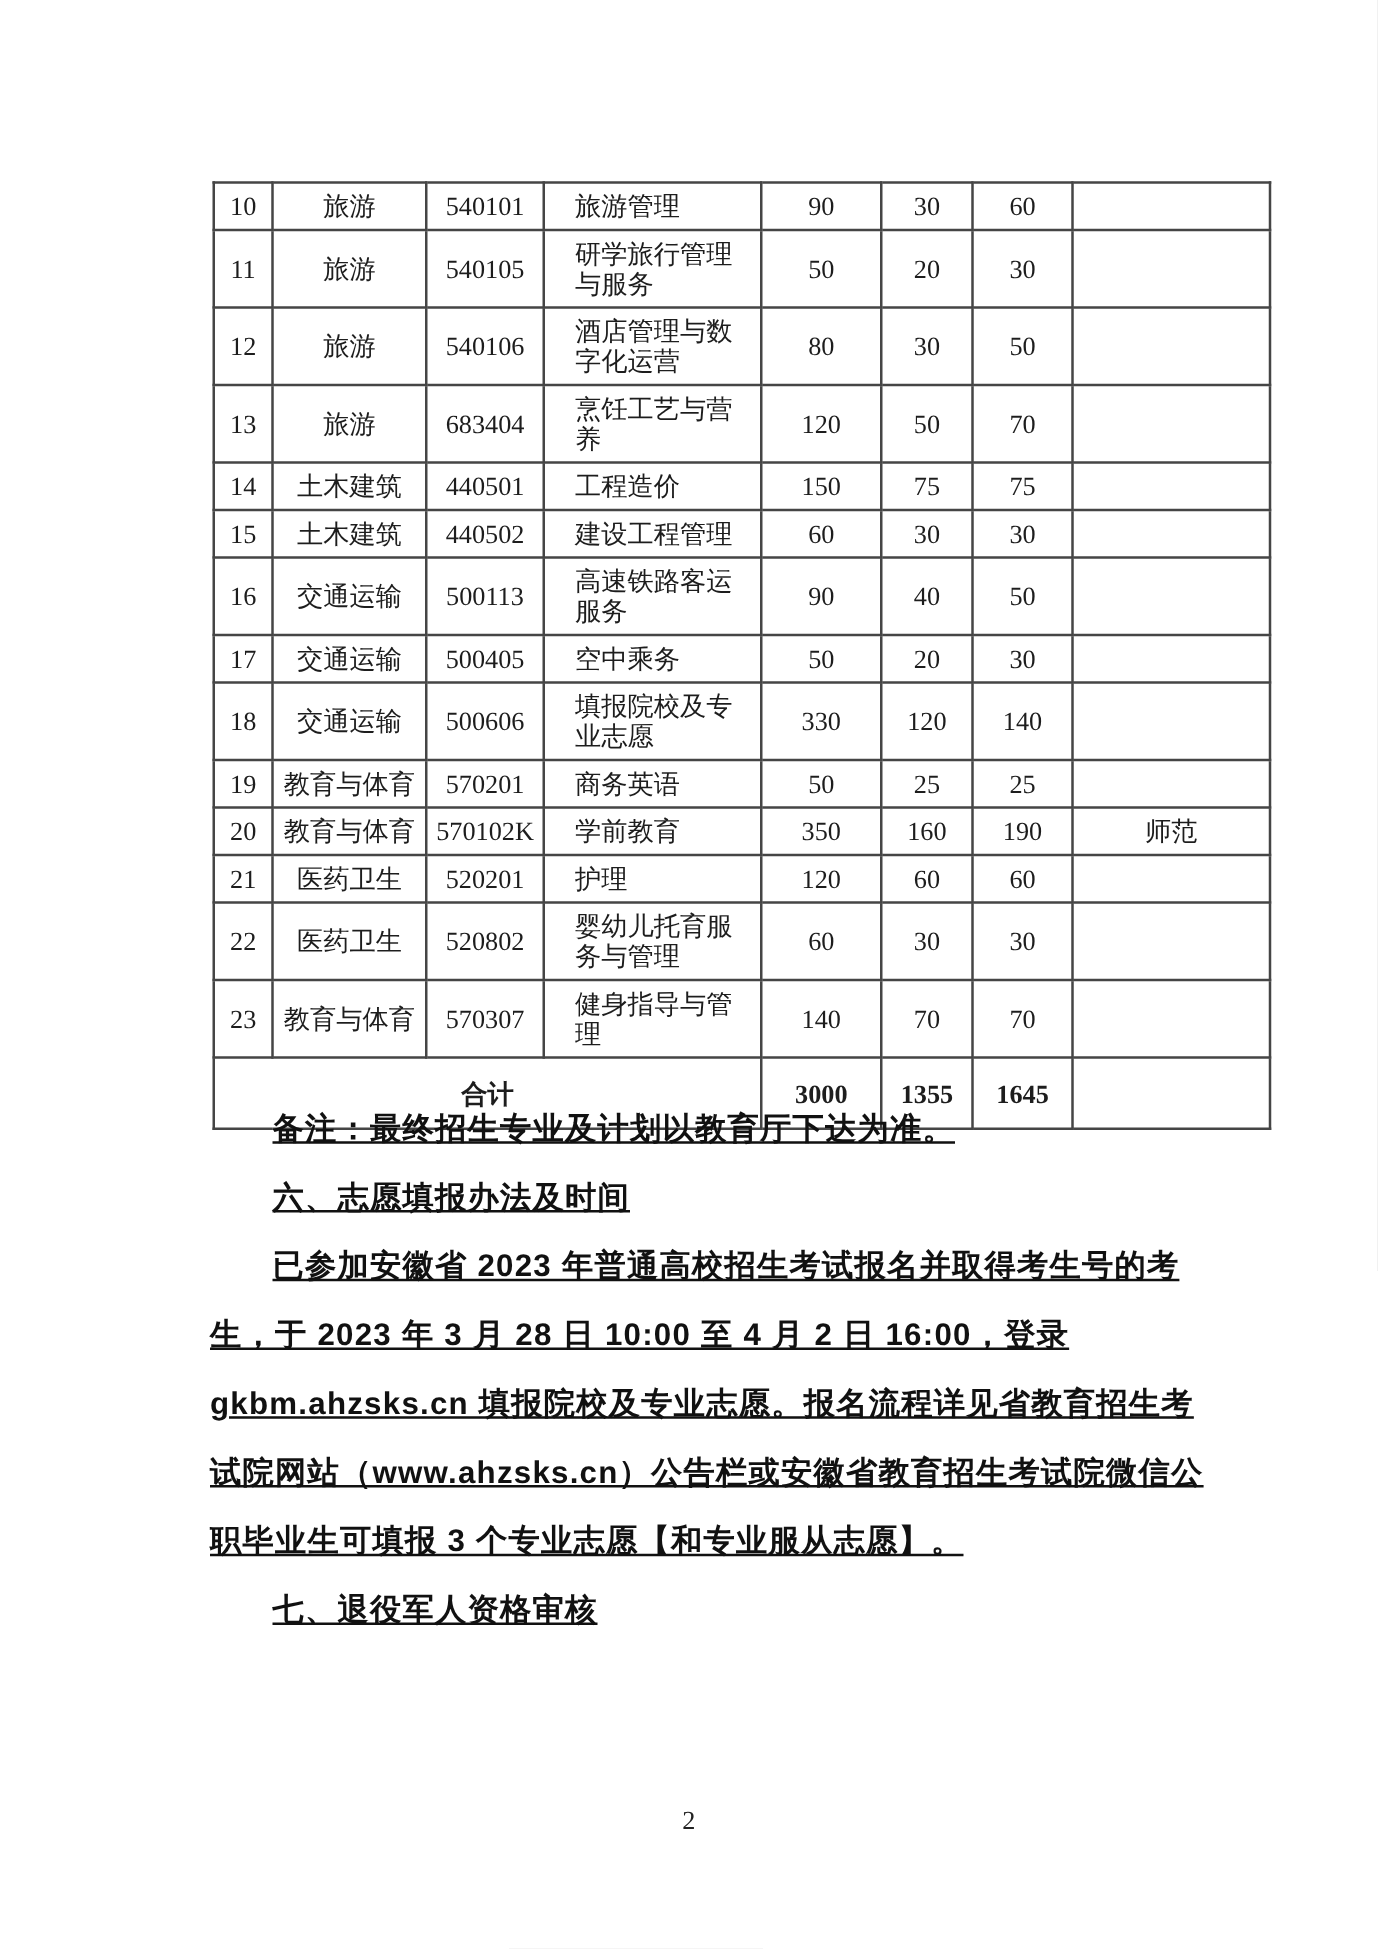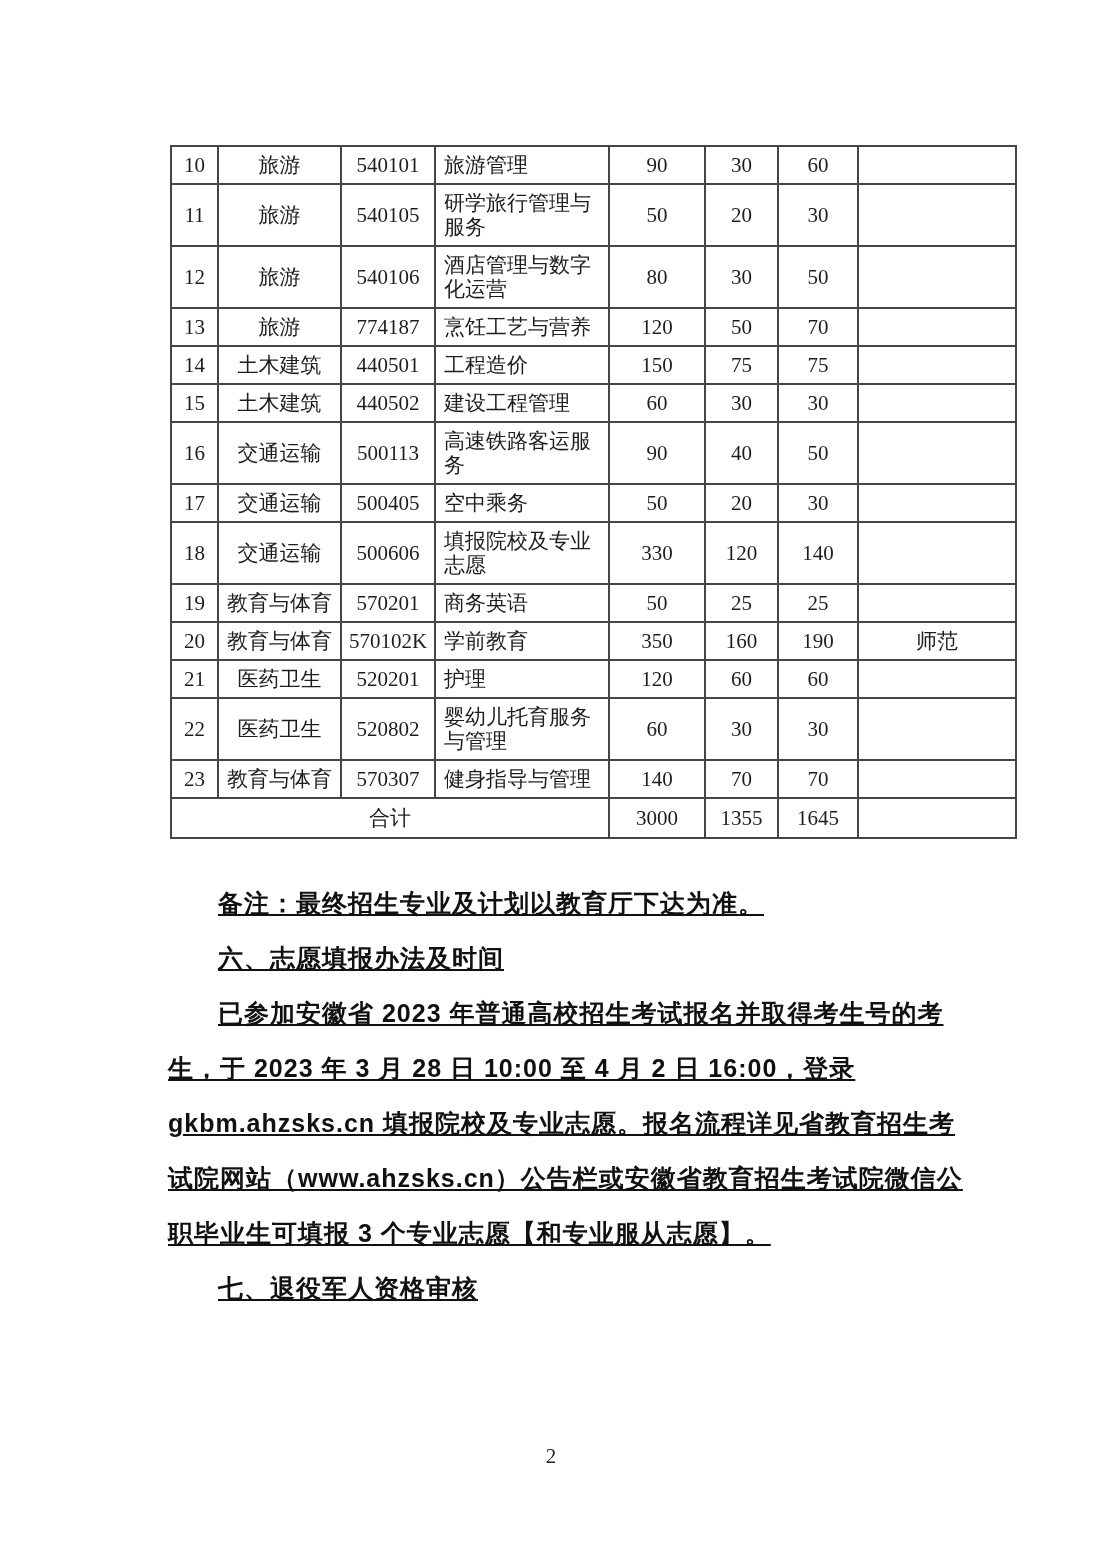--- a/index.html
+++ b/index.html
@@ -20,36 +20,36 @@
   .plan-table {
     position: absolute;
     left: 170px;
     top: 133px;
     width: 845px;
     border-collapse: collapse;
     table-layout: fixed;
     margin-top: 12px;
   }
   .plan-table tr { height: 36px; }
-  .plan-table tr.total-row { height: 40px; }
+  .plan-table tr.total-row { height: 57px; font-weight: bold; }
   .plan-table td {
     border: 2px solid #454545;
     font-family: "Liberation Serif", serif;
     font-size: 21px;
     line-height: 24px;
     color: #1d1d1d;
     text-align: center;
     vertical-align: middle;
     padding: 6px 4px;
     overflow: hidden;
     word-break: break-all;
   }
   .plan-table td.major {
     text-align: left;
-    padding-left: 8px;
+    padding-left: 24px;
     padding-right: 7px;
   }
   
   .body-text {
     position: absolute;
     left: 168px;
     top: 876px;
     width: 800px;
   }
   .body-text .line {
@@ -119,21 +119,21 @@
           <td>540106</td>
           <td class="major">酒店管理与数字化运营</td>
           <td>80</td>
           <td>30</td>
           <td>50</td>
           <td></td>
         </tr>
         <tr>
           <td>13</td>
           <td>旅游</td>
-          <td>774187</td>
+          <td>683404</td>
           <td class="major">烹饪工艺与营养</td>
           <td>120</td>
           <td>50</td>
           <td>70</td>
           <td></td>
         </tr>
         <tr>
           <td>14</td>
           <td>土木建筑</td>
           <td>440501</td>

